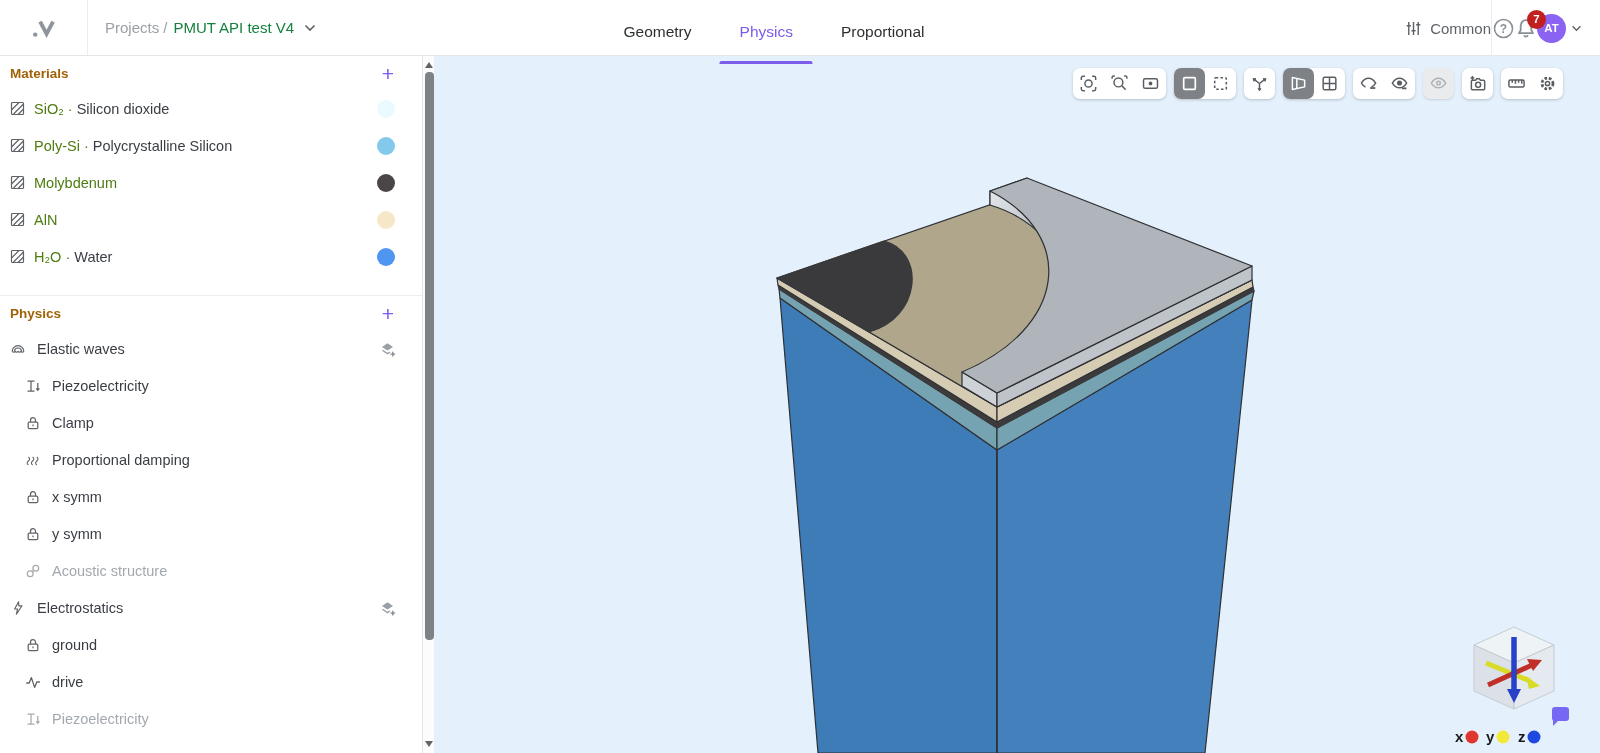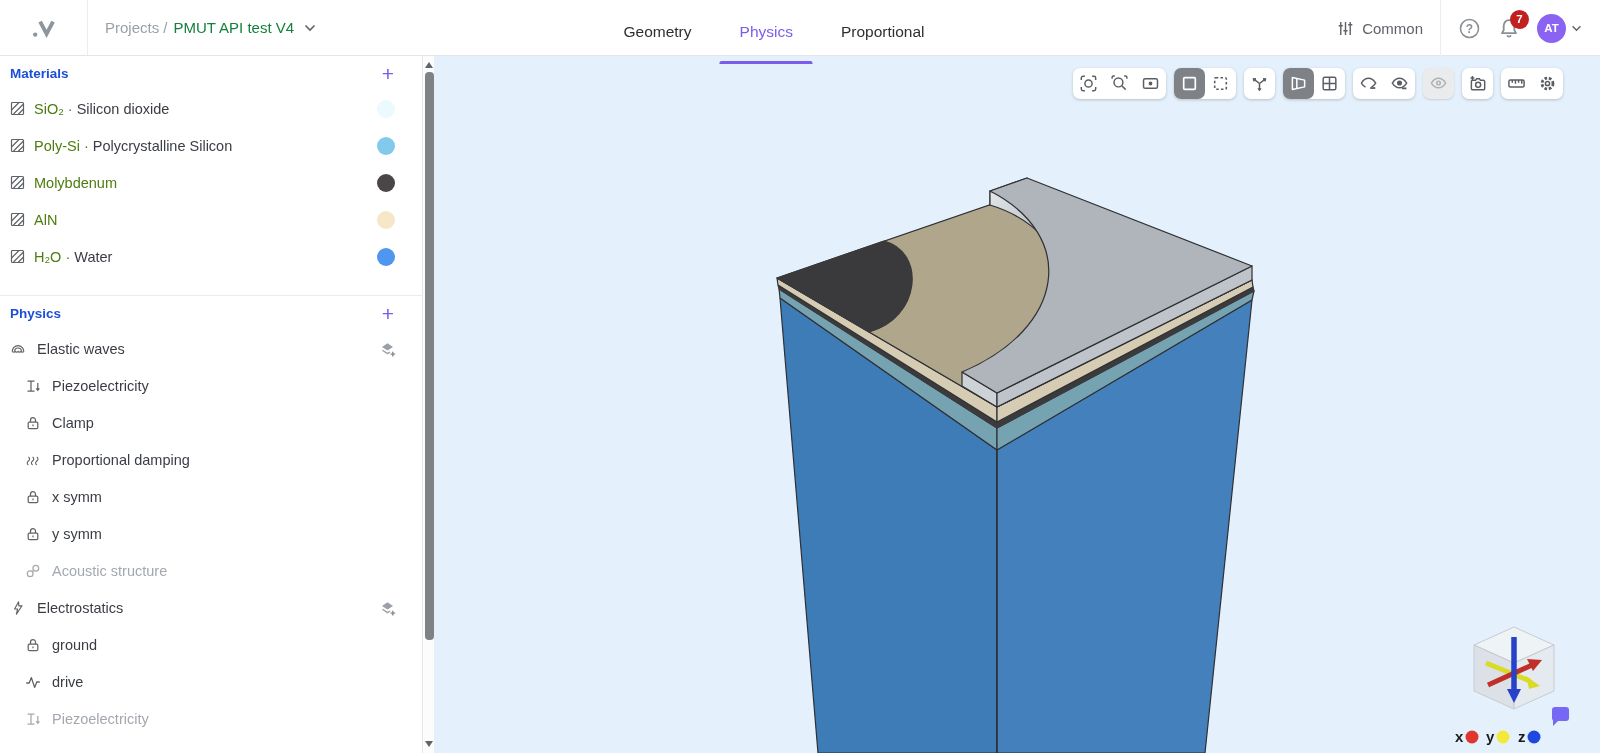--- a/index.html
+++ b/index.html
@@ -16,21 +16,21 @@
   .crumb .proj { color:#15803d; font-weight:400; }
   .crumb svg { margin-left:4px; }
   .tabs { position:absolute; left:50%; transform:translateX(-50%); margin-left:-26px; top:0; height:64px;
     display:flex; align-items:stretch; }
   .tab { position:relative; display:flex; align-items:center; padding:0 24px; font-size:15.5px;
     color:#2D3033; font-weight:500; cursor:pointer; }
   .tab.active { color:#7C5CEA; }
   .tab .ul { position:absolute; left:4px; right:4px; bottom:0; height:3px; background:#7C5CEA;
     border-radius:2px 2px 0 0; }
   .hdr-right { position:absolute; right:0; top:0; height:56px; display:flex; align-items:center;
-    gap:17px; padding-right:18px; }
+    padding-right:18px; }
   .common { display:flex; align-items:center; gap:8px; font-size:15px; color:#5F6368; cursor:pointer; }
   .vdiv { width:1px; height:56px; background:#ECEDEF; }
   .iconbtn { display:flex; align-items:center; justify-content:center; cursor:pointer; position:relative; }
   .badge { position:absolute; top:-7px; right:-9px; min-width:19px; height:19px; border-radius:10px;
     background:#C0201E; color:#fff; font-size:11.5px; font-weight:700; display:flex; align-items:center;
     justify-content:center; padding:0 5px; }
   .avatar { width:29px; height:29px; border-radius:50%; background:#8A63F2; color:#fff; font-size:11.5px;
     font-weight:700; display:flex; align-items:center; justify-content:center; cursor:pointer; }
 
   
@@ -40,21 +40,21 @@
   .sb-arrow { position:absolute; left:1px; width:10px; height:14px; display:flex; align-items:center;
     justify-content:center; cursor:pointer; }
   .sb-arrow.up { top:2px; } .sb-arrow.down { bottom:2px; }
   .sb-arrow i { width:0; height:0; border-left:4px solid transparent; border-right:4px solid transparent; }
   .sb-arrow.up i { border-bottom:6px solid #606468; }
   .sb-arrow.down i { border-top:6px solid #606468; }
   .sb-thumb { position:absolute; left:1.5px; width:9px; top:16px; height:568px; background:#7E8286;
     border-radius:4px; cursor:pointer; }
 
   .sec-head { height:34px; display:flex; align-items:center; padding:0 42px 0 10px; position:relative; }
-  .sec-head .t { font-size:13.5px; font-weight:700; color:#1d4ed8; }
+  .sec-head .t { font-size:13.5px; font-weight:700; color:#a16207; }
   .plusbtn { position:absolute; right:40px; top:50%; transform:translate(0,-50%); color:#7C5CEA;
     font-size:21px; font-weight:400; line-height:1; cursor:pointer; }
   .mrow { height:37px; display:flex; align-items:center; padding:0 42px 0 10px; position:relative;
     cursor:pointer; }
   .mrow .ric { margin-right:9px; flex:none; }
   .mrow .pref { font-size:14.5px; color:#4d7c0f; white-space:pre; }
   .mrow .nm { font-size:14.5px; color:#3A3E44; white-space:pre; }
   .swatch { position:absolute; right:39px; top:50%; transform:translateY(-50%); width:18px; height:18px;
     border-radius:50%; }
   .sec-div { height:1px; background:#ECEDEF; margin-top:20px; }

